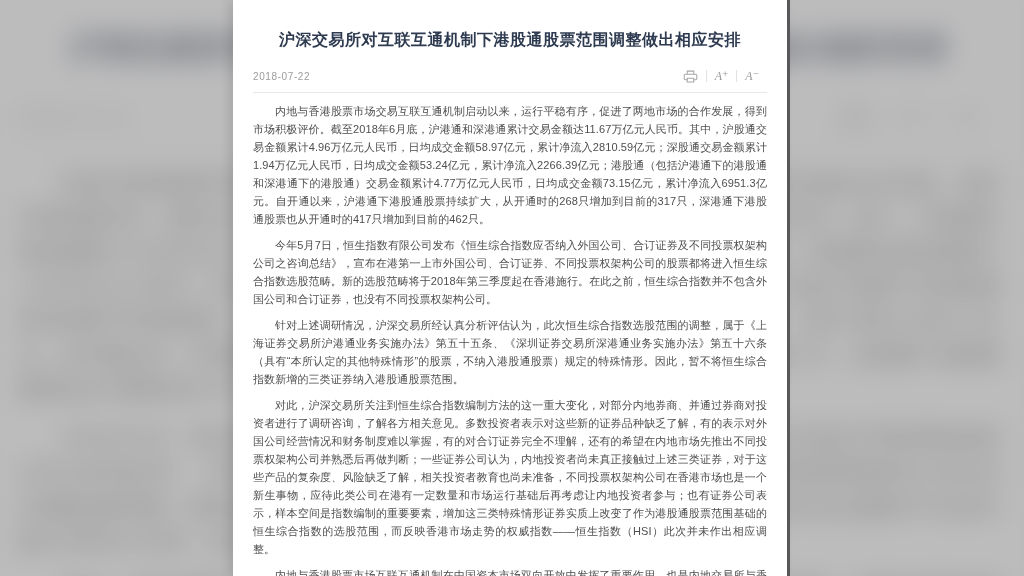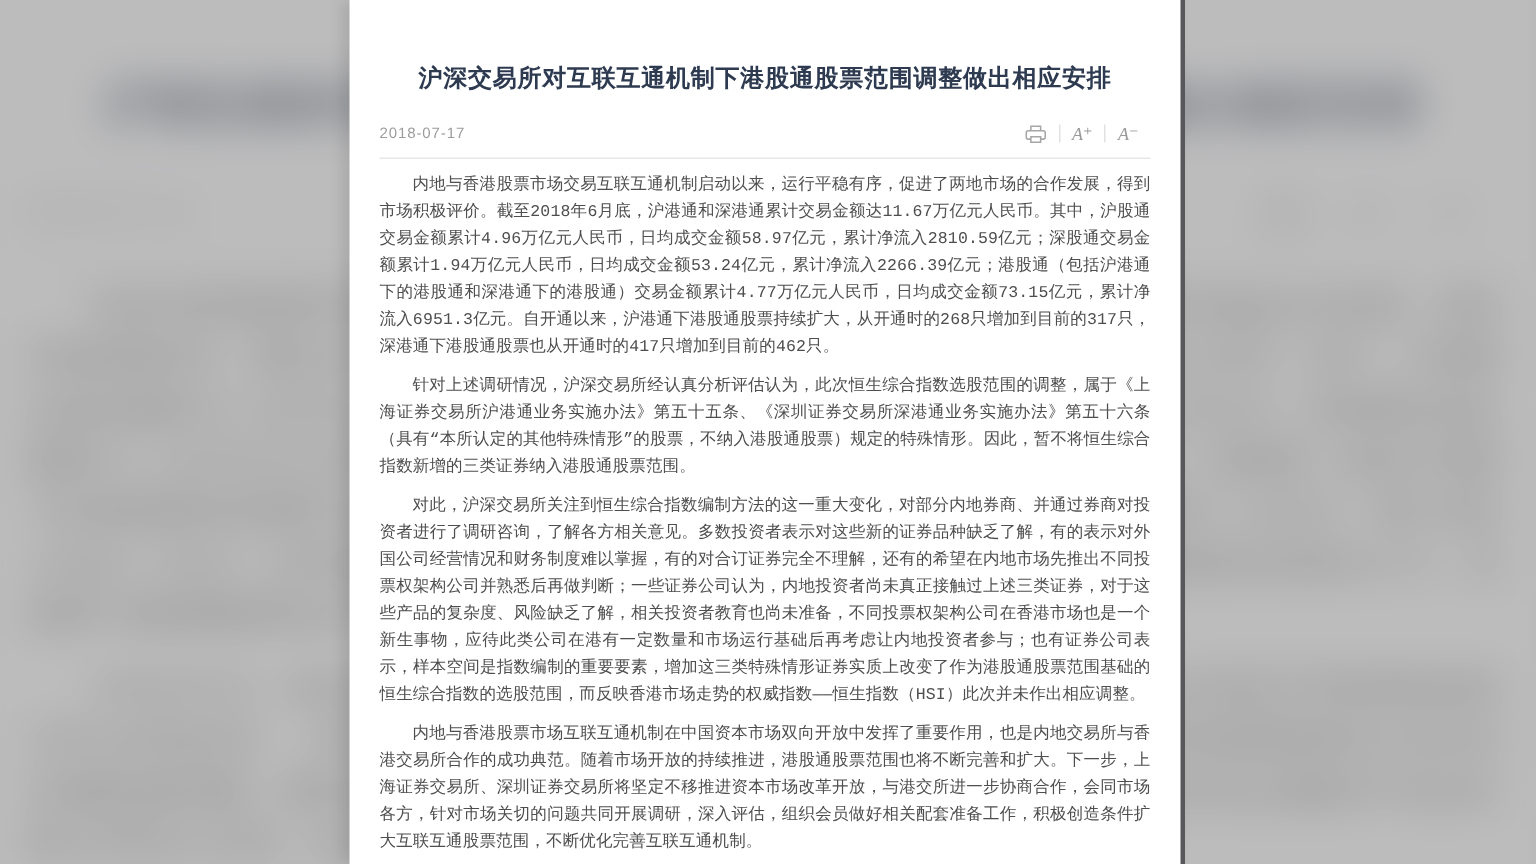--- a/index.html
+++ b/index.html
@@ -9,42 +9,42 @@
   
   .bg { position:absolute; inset:0; overflow:hidden; background:#b0b0b2; }
   .bg-holder { position:absolute; left:50%; top:-28px; width:560px; height:720px;
                transform:translateX(-50%) scale(1.9); transform-origin:50% 0;
                filter: blur(7px) brightness(0.78) saturate(0.75); }
   .bg-holder .card { position:static; left:auto; top:auto; border:none; box-shadow:none; height:720px; }
   .bg-overlay { position:absolute; inset:0; background:rgba(176,176,178,0.45); }
 
   
   .card { position:absolute; left:233px; top:0; width:557px; height:576px;
-          background:#ffffff; padding:17px 20px; overflow:hidden;
+          background:#ffffff; padding:4px 20px; overflow:hidden;
           border-right:3px solid #58585a; box-shadow:-5px 0 9px rgba(0,0,0,0.10); }
 
   .page-title { margin-top:25px; text-align:center; font-size:16px; font-weight:700;
                 color:#2d3a50; letter-spacing:0.5px; line-height:22px; }
 
   .meta-row { display:flex; align-items:center; justify-content:space-between;
               margin-top:17px; height:16px; }
   .date { font-size:10px; color:#9c9c9c; letter-spacing:0.6px; }
   .tools { display:flex; align-items:center; }
   .tool-btn { display:flex; align-items:center; justify-content:center; height:16px;
               padding:0 8px; cursor:pointer; }
   .meta-sep { width:1px; height:12px; background:#e2e2e2; }
   .font-btn { font-family:"Liberation Serif","DejaVu Serif",serif; font-style:italic;
               font-size:12px; color:#9a9a9a; line-height:14px; }
   .print-svg { display:block; }
 
   .divider { border-bottom:1px solid #e7e7e7; margin-top:8px; }
 
   .article { margin-top:9px; font-size:11px; color:#4e4e4e; line-height:18px;
              text-align:justify; letter-spacing:0.1px; }
-  .article p { text-indent:2em; margin-bottom:8px;font-family:Liberation Mono, monospace; }
+  .article p { text-indent:2em; margin-bottom:8px; }
 </style>
 </head>
 <body>
 
 <div class="bg">
   <div class="bg-holder" id="bg-holder">
       <div class="card" aria-hidden="true">
 
   <h1 class="page-title">沪深交易所对互联互通机制下港股通股票范围调整做出相应安排</h1>
 
@@ -83,21 +83,21 @@
 </div>
     </div>
   <div class="bg-overlay"></div>
 </div>
 
 <div class="card" id="main-card">
 
   <h1 class="page-title">沪深交易所对互联互通机制下港股通股票范围调整做出相应安排</h1>
 
   <div class="meta-row">
-    <span class="date">2018-07-17</span>
+    <span class="date">2018-07-22</span>
 
     <div class="tools">
       <span class="tool-btn">
         <span>
           <svg class="print-svg" width="15" height="13" viewBox="0 0 16 14">
             <path d="M4.5 4.5 V1.2 h7 V4.5" fill="none" stroke="#a6a6a6" stroke-width="1.1"></path>
             <rect x="1.2" y="4.5" width="13.6" height="6" rx="1.4" fill="none" stroke="#a6a6a6" stroke-width="1.1"></rect>
             <path d="M4.5 8.8 h7 v4 h-7 z" fill="#ffffff" stroke="#a6a6a6" stroke-width="1.1"></path>
           </svg>
         </span>
@@ -110,18 +110,19 @@
       <span class="tool-btn">
         <span class="font-btn">A⁻</span>
       </span>
     </div>
   </div>
 
   <div class="divider"></div>
 
   <div class="article">
       <p>内地与香港股票市场交易互联互通机制启动以来，运行平稳有序，促进了两地市场的合作发展，得到市场积极评价。截至2018年6月底，沪港通和深港通累计交易金额达11.67万亿元人民币。其中，沪股通交易金额累计4.96万亿元人民币，日均成交金额58.97亿元，累计净流入2810.59亿元；深股通交易金额累计1.94万亿元人民币，日均成交金额53.24亿元，累计净流入2266.39亿元；港股通（包括沪港通下的港股通和深港通下的港股通）交易金额累计4.77万亿元人民币，日均成交金额73.15亿元，累计净流入6951.3亿元。自开通以来，沪港通下港股通股票持续扩大，从开通时的268只增加到目前的317只，深港通下港股通股票也从开通时的417只增加到目前的462只。</p>
+      <p>今年5月7日，恒生指数有限公司发布《恒生综合指数应否纳入外国公司、合订证券及不同投票权架构公司之咨询总结》，宣布在港第一上市外国公司、合订证券、不同投票权架构公司的股票都将进入恒生综合指数选股范畴。新的选股范畴将于2018年第三季度起在香港施行。在此之前，恒生综合指数并不包含外国公司和合订证券，也没有不同投票权架构公司。</p>
       <p>针对上述调研情况，沪深交易所经认真分析评估认为，此次恒生综合指数选股范围的调整，属于《上海证券交易所沪港通业务实施办法》第五十五条、《深圳证券交易所深港通业务实施办法》第五十六条（具有“本所认定的其他特殊情形”的股票，不纳入港股通股票）规定的特殊情形。因此，暂不将恒生综合指数新增的三类证券纳入港股通股票范围。</p>
       <p>对此，沪深交易所关注到恒生综合指数编制方法的这一重大变化，对部分内地券商、并通过券商对投资者进行了调研咨询，了解各方相关意见。多数投资者表示对这些新的证券品种缺乏了解，有的表示对外国公司经营情况和财务制度难以掌握，有的对合订证券完全不理解，还有的希望在内地市场先推出不同投票权架构公司并熟悉后再做判断；一些证券公司认为，内地投资者尚未真正接触过上述三类证券，对于这些产品的复杂度、风险缺乏了解，相关投资者教育也尚未准备，不同投票权架构公司在香港市场也是一个新生事物，应待此类公司在港有一定数量和市场运行基础后再考虑让内地投资者参与；也有证券公司表示，样本空间是指数编制的重要要素，增加这三类特殊情形证券实质上改变了作为港股通股票范围基础的恒生综合指数的选股范围，而反映香港市场走势的权威指数——恒生指数（HSI）此次并未作出相应调整。</p>
       <p>内地与香港股票市场互联互通机制在中国资本市场双向开放中发挥了重要作用，也是内地交易所与香港交易所合作的成功典范。随着市场开放的持续推进，港股通股票范围也将不断完善和扩大。下一步，上海证券交易所、深圳证券交易所将坚定不移推进资本市场改革开放，与港交所进一步协商合作，会同市场各方，针对市场关切的问题共同开展调研，深入评估，组织会员做好相关配套准备工作，积极创造条件扩大互联互通股票范围，不断优化完善互联互通机制。</p>
     </div>
 
 </div>
 
 </body></html>

